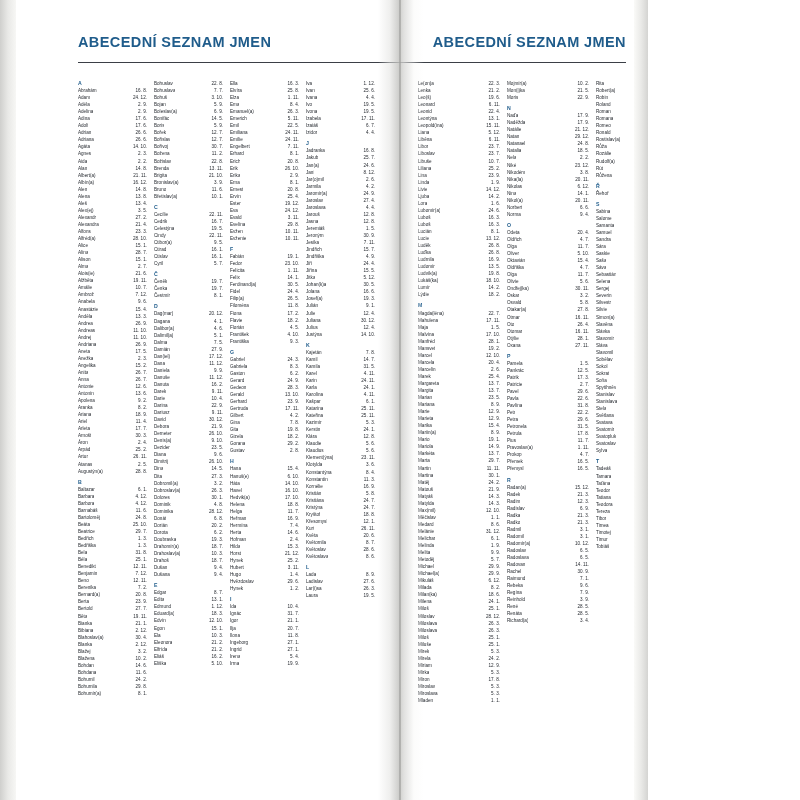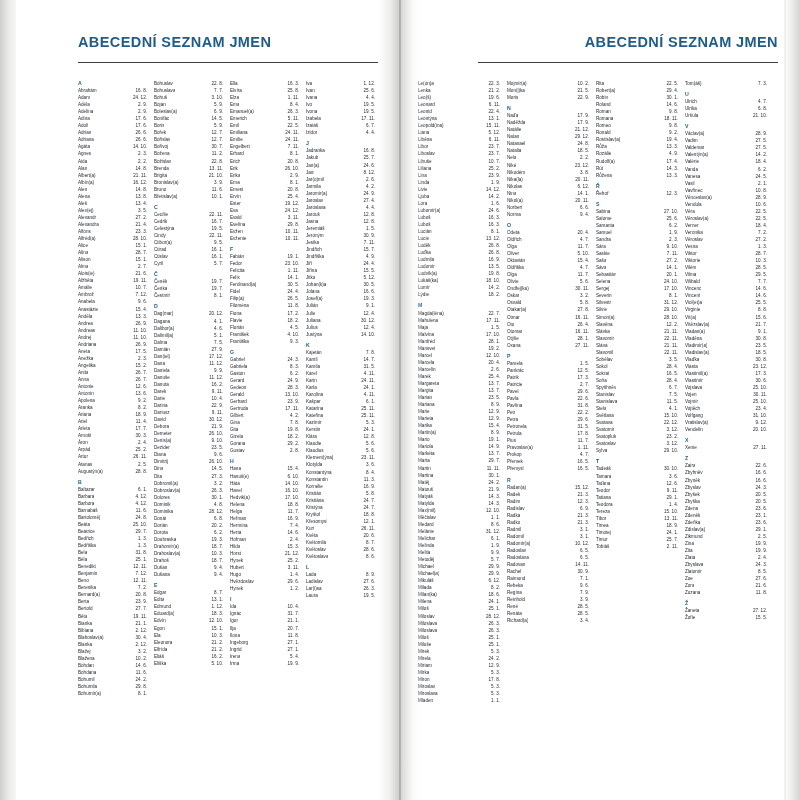--- a/index.html
+++ b/index.html
@@ -3,21 +3,21 @@
 <meta charset="utf-8">
 <title>Abecední seznam jmen</title>
 <style>
   html,body{margin:0;padding:0;}
   body{
     width:800px;height:800px;overflow:hidden;
     background:#ffffff;
     font-family:"Liberation Sans","DejaVu Sans",sans-serif;
   }
   .scan{
-    position:relative;width:800px;height:800px;
+    position:relative;width:648px;height:800px;
     background:#f2f2f0;
     overflow:hidden;
   }
   
   .scan:before{
     content:"";position:absolute;inset:0;
     background:
       linear-gradient(90deg,#d8d8d6 0px,#eeeeec 10px,#fbfbfa 26px,#ffffff 60px,#ffffff 740px,#f6f6f4 778px,#e2e2e0 800px);
     pointer-events:none;
   }

